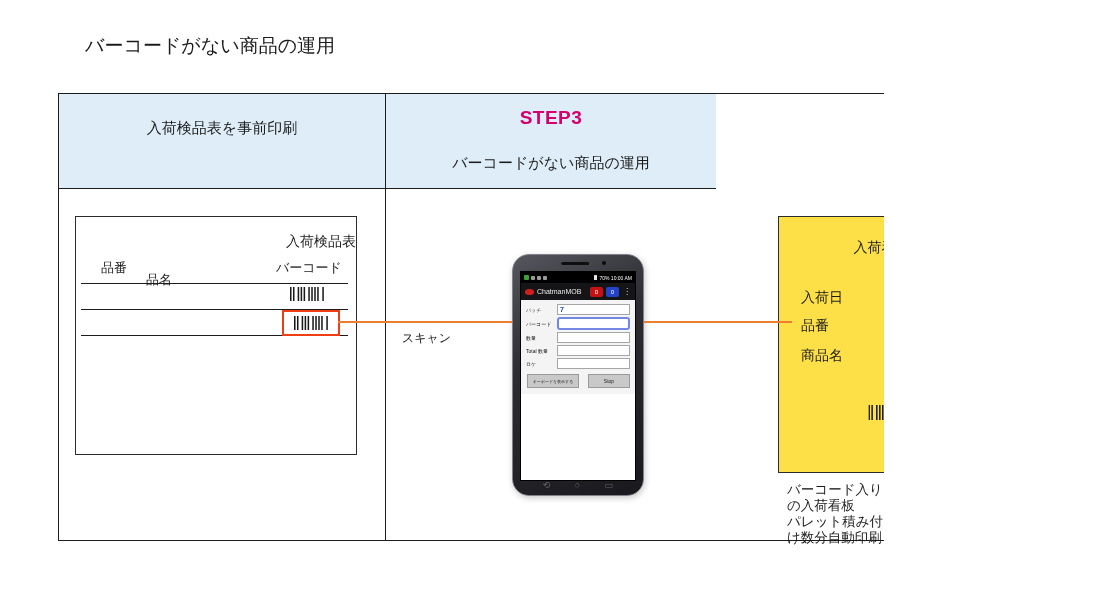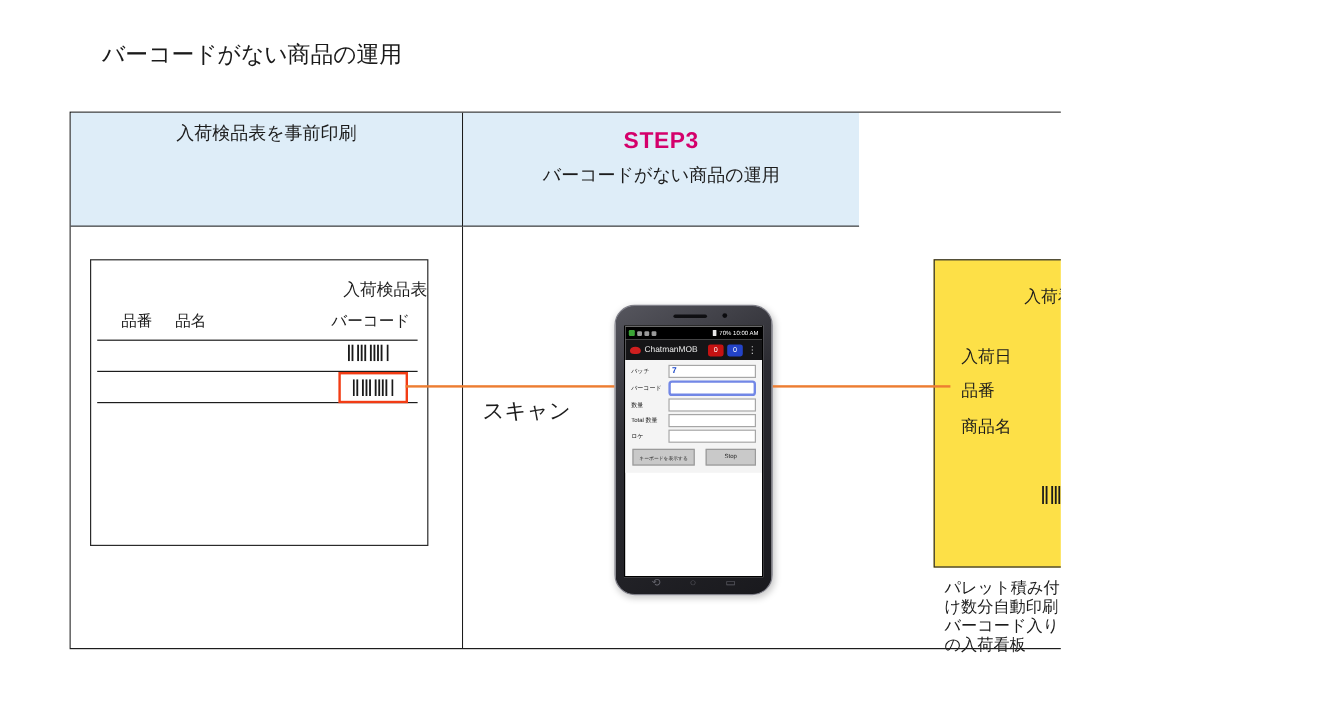--- a/index.html
+++ b/index.html
@@ -12,45 +12,45 @@
 
   
   .flow-table {
     position:absolute; left:58px; top:93px; width:986px; height:448px;
     display:grid; grid-template-columns:327px 330px 1fr; grid-template-rows:95px 1fr;
     border:1px solid #1c1c1c;
   }
   .hdr-cell { background:#DEEDF8; border-bottom:1px solid #1c1c1c; text-align:center; }
   .hdr-cell.c1, .hdr-cell.c2, .body-cell.c1, .body-cell.c2 { border-right:1px solid #1c1c1c; }
   .step-label { margin-top:13px; font-size:19px; font-weight:bold; color:#D4006B; letter-spacing:0.5px; }
-  .step-desc  { margin-top:8px; font-size:15px; color:#1c1c1c; }
+  .step-desc  { margin-top:25px; font-size:15px; color:#1c1c1c; }
   .body-cell { background:#ffffff; }
 
   
   .bc { display:block; }
   .bc rect { fill:#1a1a1a; }
 
   
   .sheet { position:absolute; left:75px; top:216px; width:282px; height:239px; border:1px solid #2b2b2b; background:#fff; }
   .sheet-title { position:absolute; top:16px; left:0; right:0; text-align:right; font-size:14px; }
   .sheet-col { position:absolute; top:42px; font-size:13px; }
-  .sheet-col.col1 { left:25px; } .sheet-col.col2 { left:70px; } .sheet-col.col3 { left:200px; }
+  .sheet-col.col1 { left:25px; } .sheet-col.col2 { left:70px;margin-top:12px; } .sheet-col.col3 { left:200px; }
   .rule { position:absolute; left:5px; width:267px; height:1px; background:#1c1c1c; }
   .rule.r1 { top:66px; } .rule.r2 { top:92px; } .rule.r3 { top:118px; }
   .sheet-bc1 { position:absolute; left:214px; top:70px; }
   .scan-target {
     position:absolute; left:206px; top:93px; width:58px; height:26px;
     border:2px solid #F23C14; display:flex; align-items:center; justify-content:center;
   }
 
   
   .connector { position:absolute; height:2px; background:#ED7D31; z-index:5; }
   .conn-a { left:338px; top:321px; width:174px; }
   .conn-b { left:644px; top:321px; width:148px; }
-  .scan-label { position:absolute; left:402px; top:330px; font-size:18px; }
+  .scan-label { position:absolute; left:402px; top:330px; font-size:12px; }
 
   
   .phone {
     position:absolute; left:512px; top:254px; width:132px; height:242px;
     border-radius:17px; border:1px solid #81818a;
     background:linear-gradient(150deg,#56565e 0%,#2c2c32 38%,#19191d 100%);
     box-shadow:1px 2px 6px rgba(0,0,0,0.22);
   }
   .speaker { position:absolute; top:7px; left:50%; transform:translateX(-60%); width:28px; height:3px; background:#0f0f12; border-radius:2px; }
   .camera  { position:absolute; top:6px; left:50%; transform:translateX(24px); width:4px; height:4px; background:#0b0b0e; border-radius:50%; }
@@ -229,17 +229,17 @@
         <rect x="12.5" y="0" width="1.8" height="16"></rect>
         <rect x="16" y="0" width="1.8" height="16"></rect>
       <rect x="21.5" y="0" width="1.8" height="16"></rect>
         <rect x="25" y="0" width="1.8" height="16"></rect>
         <rect x="28.5" y="0" width="1.8" height="16"></rect>
         <rect x="32" y="0" width="1.8" height="16"></rect>
       <rect x="38" y="0" width="1.8" height="16"></rect>
     </svg>
   </div>
   <div class="kanban-caption">
+    <div>バーコード入りの入荷看板</div>
     <div>パレット積み付け数分自動印刷</div>
-    <div>バーコード入りの入荷看板</div>
   </div>
 
 </div>
 
 </body></html>

